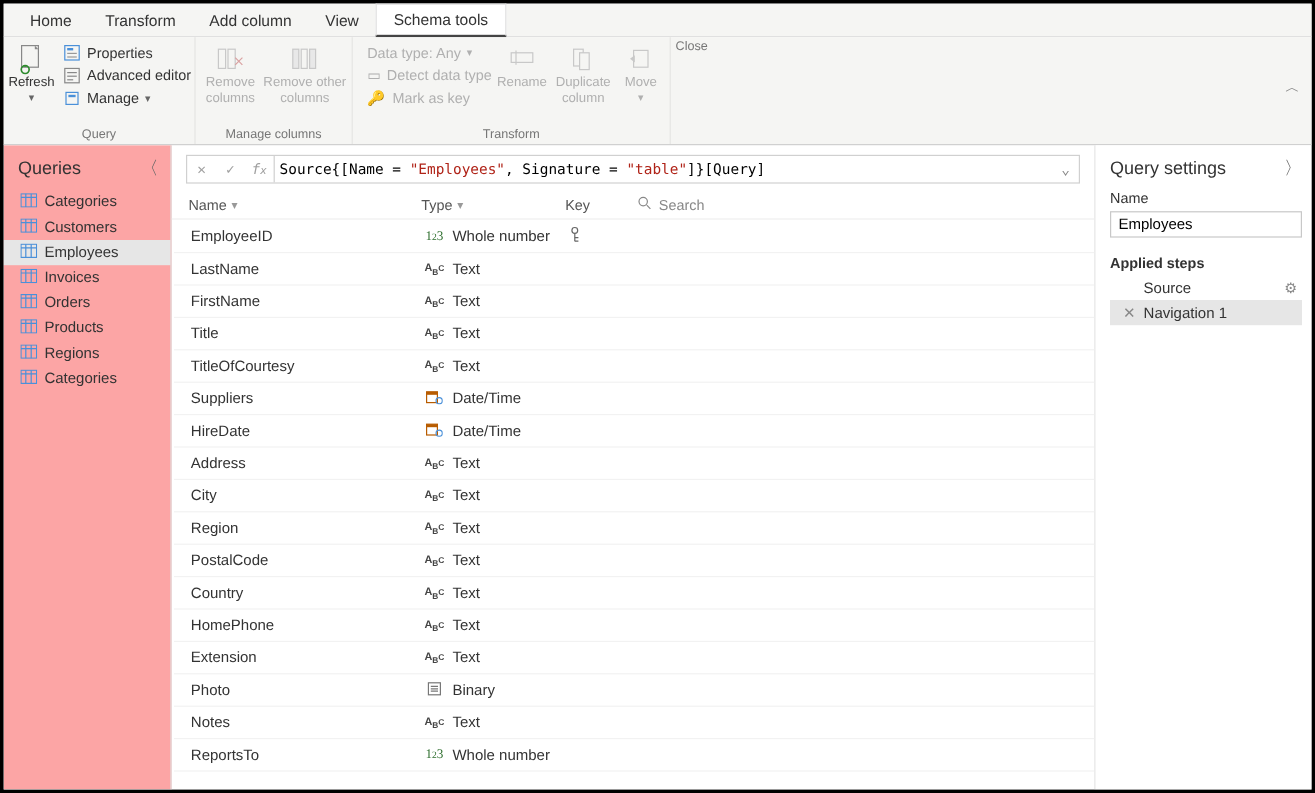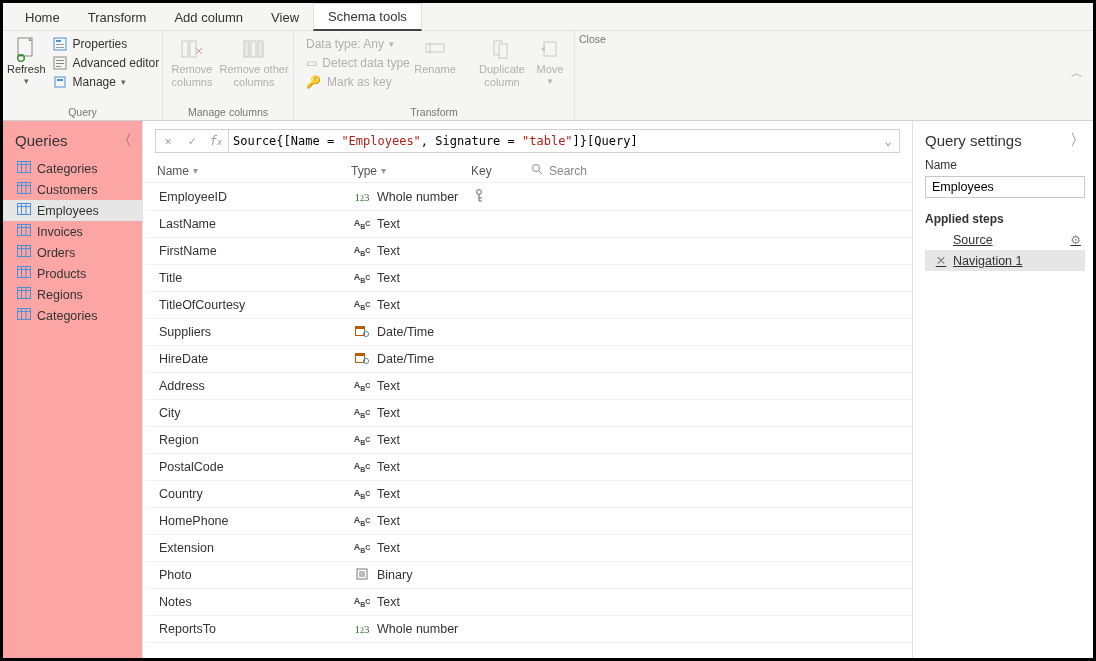--- a/index.html
+++ b/index.html
@@ -97,21 +97,21 @@
     background: #fca5a5;
     display:flex; flex-direction:column;
     padding-top:6px;
   }
   .panel-header {
     display:flex; justify-content:space-between; align-items:center;
     padding: 4px 10px 8px 12px;
     font-size: 15px;
   }
   .query-item {
-    display:flex; align-items:center; gap:6px;
+    display:flex; align-items:flex-start; gap:6px;
     padding: 3px 6px 3px 14px;
     font-size: 12.5px;
     cursor:pointer;
   }
   .query-item.selected { background:#e6e6e6; }
   .tbl-ic { color:#4a90d9; }
   
   .center-panel {
     flex:1; display:flex; flex-direction:column; overflow:hidden; border-right:1px solid #e0e0e0;
   }
@@ -168,21 +168,21 @@
     padding: 10px 8px 8px 12px;
   }
   .settings-panel .hdr { display:flex; justify-content:space-between; align-items:center; font-size:15px; margin-bottom:8px;}
   .settings-panel .label { font-size:12px; color:#333; margin-bottom:4px;}
   .settings-panel input.name-in {
     width:100%; border:1px solid #c8c8c8; padding:3px 6px; font-size:12.5px; font-family:inherit;
   }
   .applied-steps { margin-top:14px; }
   .step-row {
     display:flex; align-items:flex-start; justify-content:space-between;
-    padding:3px 4px 3px 10px; font-size:12.5px; cursor:pointer;text-decoration:underline;
+    padding:3px 4px 3px 10px; font-size:12.5px; cursor:pointer;
   }
   .step-row.selected { background:#e6e6e6; }
   .step-row .xd { color:#888; margin-right:6px; width:12px; text-align:center;}
   .step-row .gear { color:#888; font-size:12px; }
   .step-left { display:flex; align-items:center; }
   
   .schema-body::-webkit-scrollbar { width:14px; }
   .schema-body::-webkit-scrollbar-thumb { background:#c6c6c6; }
   .schema-body::-webkit-scrollbar-track { background:#f0f0f0; }
 </style>
@@ -296,21 +296,21 @@
       </div>
       <div class="big-btn disabled" style="width:46px;">
         <div class="ic">
           <svg width="22" height="22">
               <rect x="2" y="6" width="18" height="8" fill="none" stroke="#c8c8c8"></rect>
               <line x1="6" y1="4" x2="6" y2="16" stroke="#c8c8c8"></line>
             </svg>
         </div>
         <span>Rename</span>
       </div>
-      <div class="big-btn disabled" style="width:52px;margin-left:16px;">
+      <div class="big-btn disabled" style="width:52px;">
         <div class="ic">
           <svg width="22" height="22">
               <rect x="3" y="3" width="8" height="14" fill="none" stroke="#c8c8c8"></rect>
               <rect x="8" y="6" width="8" height="14" fill="#f5f5f3" stroke="#c8c8c8"></rect>
             </svg>
         </div>
         <span>Duplicate column</span>
       </div>
       <div class="big-btn disabled" style="width:40px;">
         <div class="ic">

